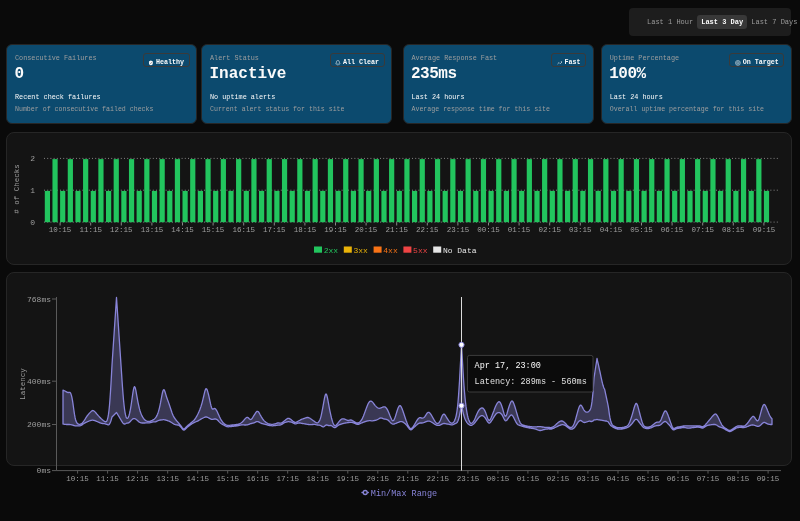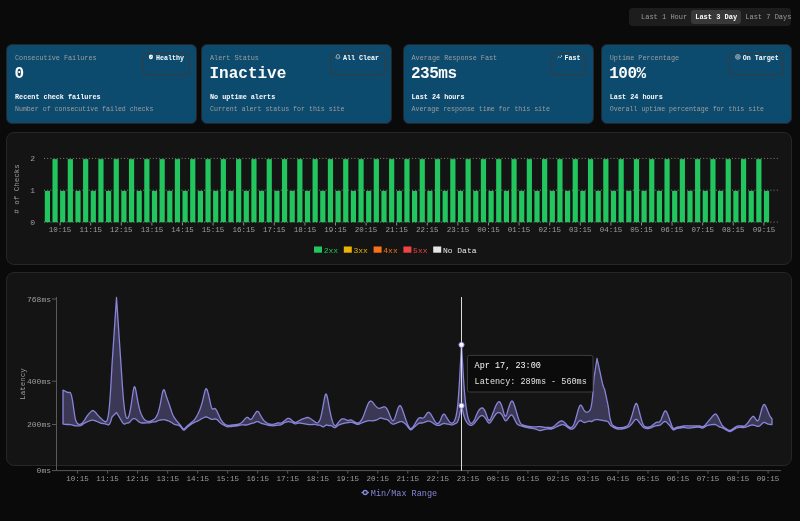--- a/index.html
+++ b/index.html
@@ -1,23 +1,23 @@
 <!DOCTYPE html>
 <html><head><meta charset="utf-8"><style>
 html,body{margin:0;padding:0;background:#0a0a0a;width:800px;height:521px;overflow:hidden}
 *{box-sizing:border-box;font-family:"Liberation Mono",monospace;-webkit-font-smoothing:antialiased}
-.seg{position:absolute;left:629px;top:8px;width:162px;height:18px;background:#1d1d1d;border-radius:4px;display:flex;align-items:center;padding:8px}
+.seg{position:absolute;left:629px;top:8px;width:162px;height:18px;background:#1d1d1d;border-radius:4px;display:flex;align-items:center;padding:14px}
 .seg span{display:flex;align-items:center;justify-content:center;height:14px;font-size:7px;color:#9a9a9a;padding:0 4px;white-space:nowrap}
 .seg .on{background:#383838;border-radius:3px;color:#fafafa;font-weight:bold}
 .card{position:absolute;top:43.5px;width:191px;height:80px;background:#0c4a6e;border:1px solid #262626;border-radius:6px}
 .clabel{position:absolute;left:8px;top:10px;font-size:6.8px;line-height:7px;color:#9e9e9e;white-space:nowrap}
-.badge{position:absolute;right:6.5px;top:8.7px;display:inline-flex;align-items:flex-start;border:1px solid #3a3a3a;border-radius:3px;height:22px;padding:0 4.5px;font-size:6.7px;color:#fafafa;font-weight:bold;white-space:nowrap}
+.badge{position:absolute;right:6.5px;top:8.7px;display:inline-flex;align-items:flex-end;border:1px solid #3a3a3a;border-radius:3px;height:14px;padding:0 4.5px;font-size:6.7px;color:#fafafa;font-weight:bold;white-space:nowrap}
 .cval{position:absolute;left:7.5px;top:23.2px;font-size:16px;line-height:13px;font-weight:bold;color:#fafafa;letter-spacing:-0.5px}
 .cval.md{font-weight:700;letter-spacing:0}
-.csub1{position:absolute;left:8px;top:49.5px;font-size:6.8px;line-height:7px;font-weight:bold;color:#fafafa;white-space:nowrap}
+.csub1{position:absolute;left:8px;top:49.5px;font-size:6.8px;line-height:7px;font-weight:normal;color:#fafafa;white-space:nowrap}
 .csub2{position:absolute;left:8px;top:61.5px;font-size:6.6px;line-height:7px;color:#9e9e9e;white-space:nowrap}
 .sec{position:absolute;left:6px;width:786px;background:#141414;border:1px solid #262626;border-radius:8px}
 </style></head><body>
 <div class="seg">
     <span>Last 1 Hour</span>
     <span class="on">Last 3 Day</span>
     <span>Last 7 Days</span>
   </div>
 <div class="card" style="left:6px">
     <span class="clabel">Consecutive Failures</span>

